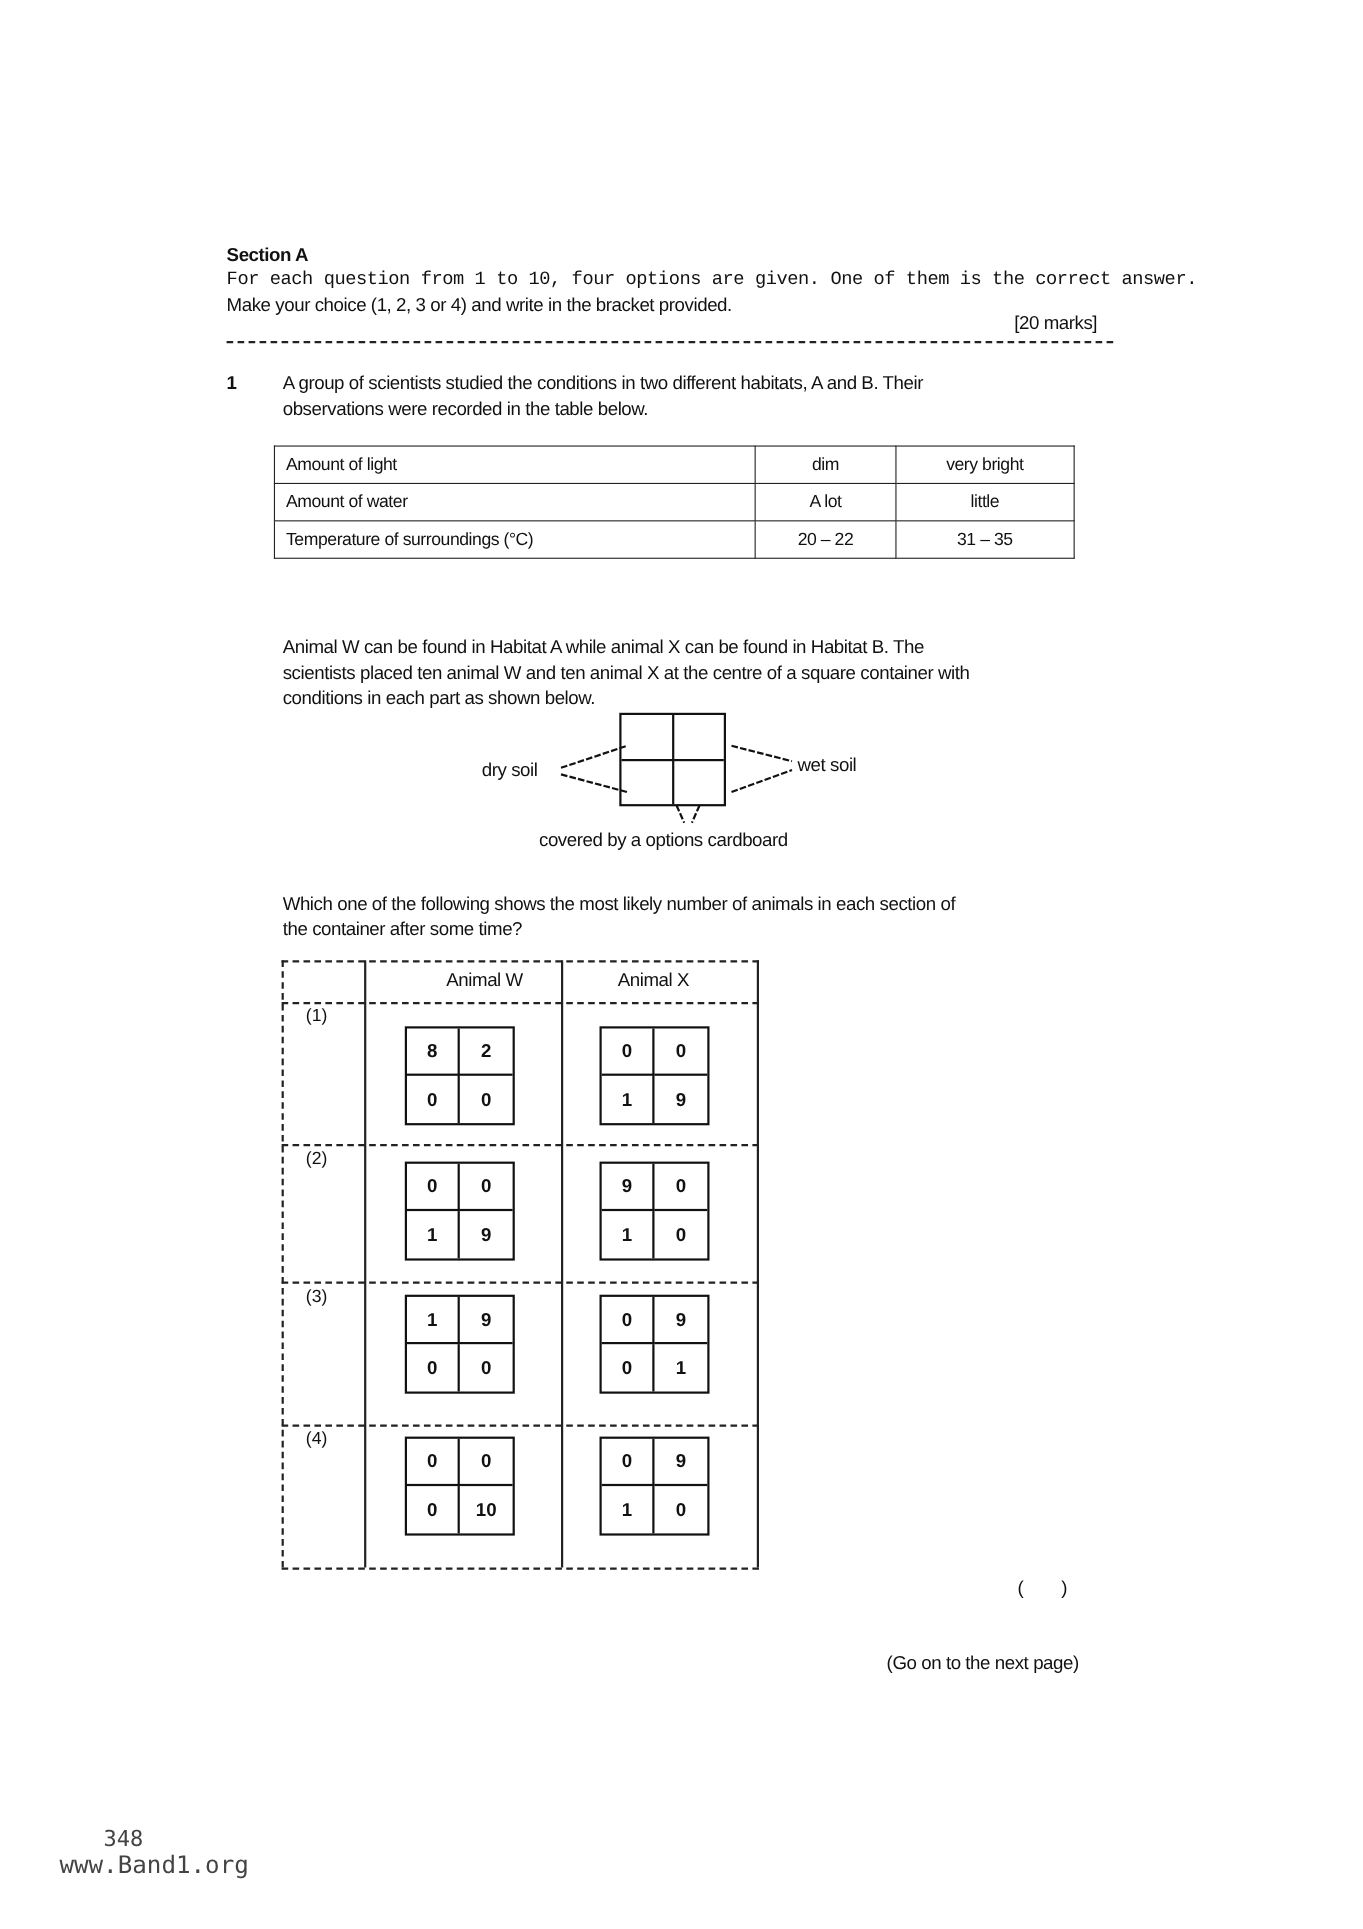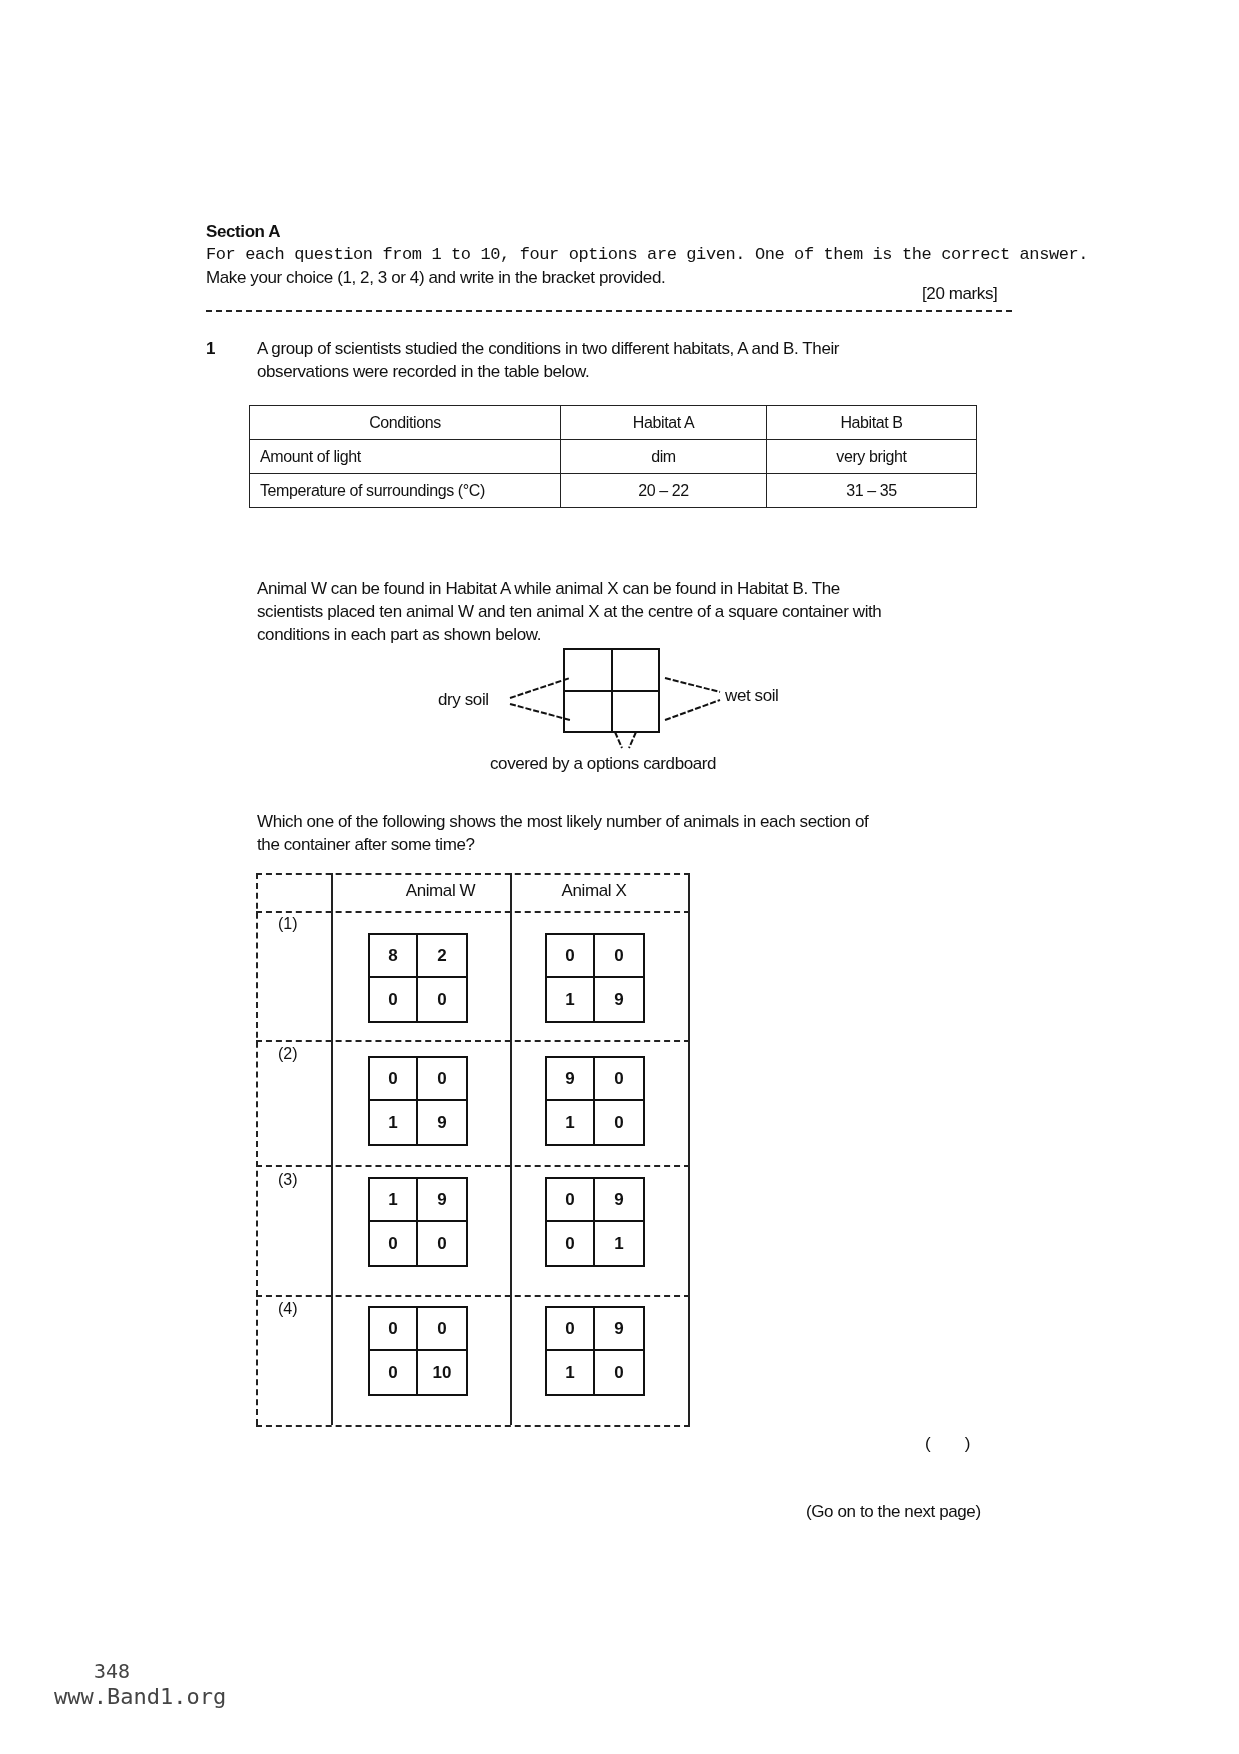--- a/index.html
+++ b/index.html
@@ -45,29 +45,29 @@
 <div class="abs txt" style="left:206px;top:266px;">Make your choice (1, 2, 3 or 4) and write in the bracket provided.</div>
 <div class="abs txt" style="left:922px;top:282px;text-align:center;">[20 marks]</div>
 <div class="rule" style="top:310px;"></div>
 
 <div class="abs txt bold" style="left:206px;top:337px;">1</div>
 <div class="abs txt" style="left:257px;top:337px;width:760px;">A group of scientists studied the conditions in two different habitats, A and B. Their</div>
 <div class="abs txt" style="left:257px;top:360px;">observations were recorded in the table below.</div>
 
 <table class="cond">
   <tbody>
-      <tr>
-    <th style="width:290px;">Conditions</th>
-    <th style="width:185px;">Habitat A</th>
-    <th>Habitat B</th>
-  </tr>
   <tr>
     <td>Amount of light</td>
     <td class="c">dim</td>
     <td class="c">very bright</td>
+  </tr>
+  <tr>
+    <td>Amount of water</td>
+    <td class="c">A lot</td>
+    <td class="c">little</td>
   </tr>
   <tr>
     <td>Temperature of surroundings (°C)</td>
     <td class="c">20 – 22</td>
     <td class="c">31 – 35</td>
   </tr>
 </tbody>
   </table>
 
 <div class="abs txt" style="left:257px;top:577px;width:770px;">Animal W can be found in Habitat A while animal X can be found in Habitat B. The</div>

